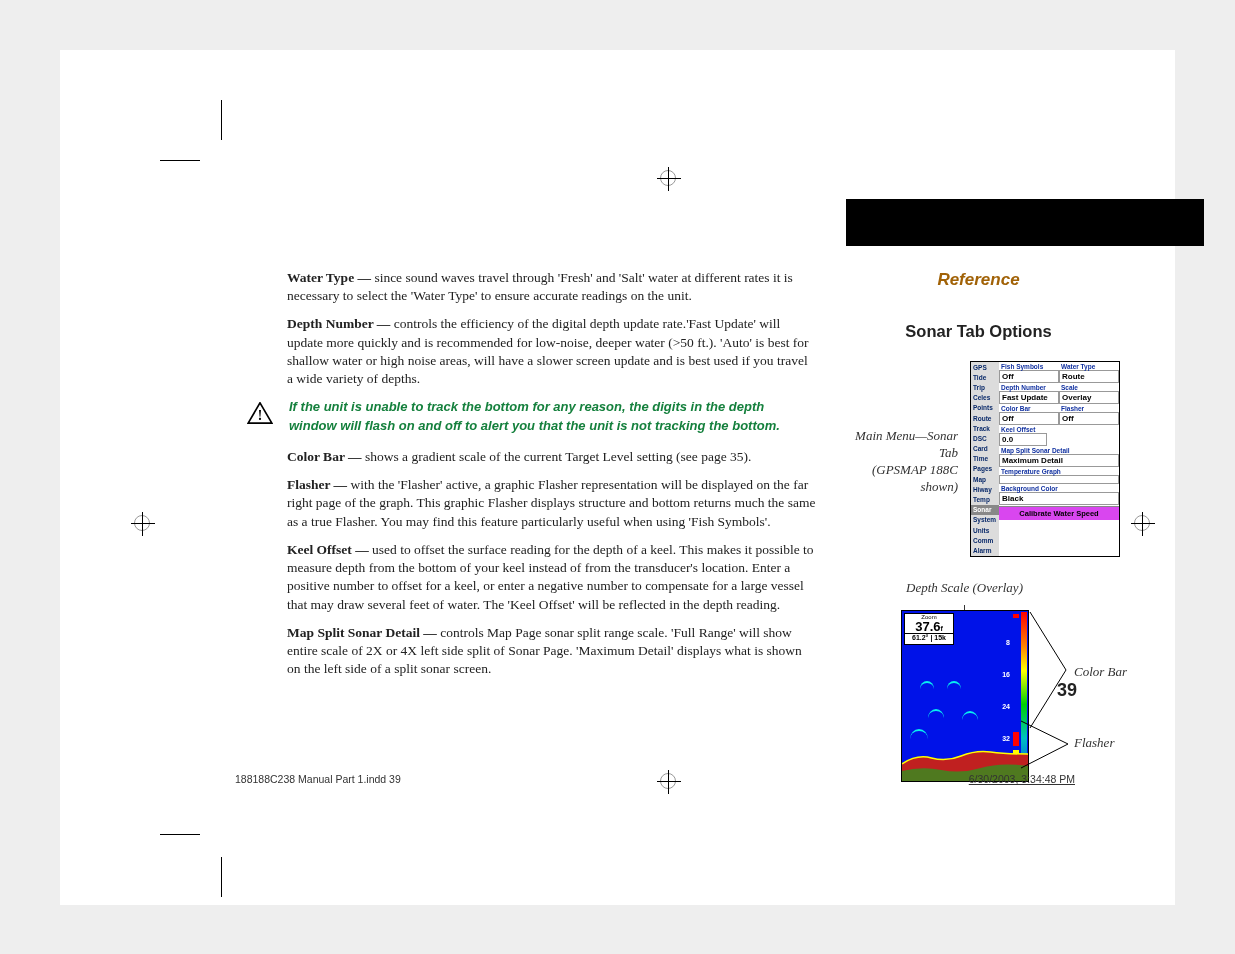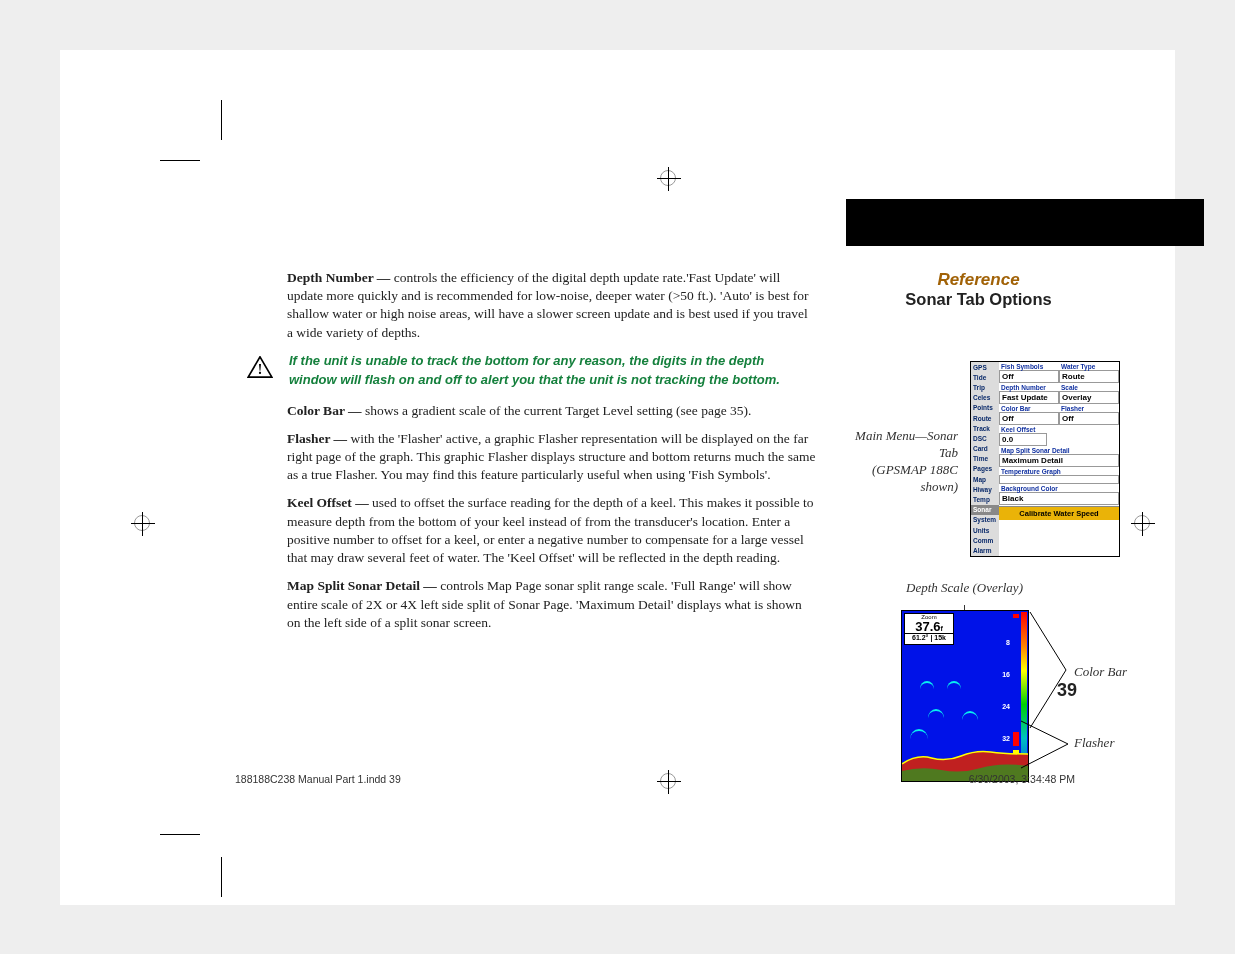--- a/index.html
+++ b/index.html
@@ -58,21 +58,21 @@
     text-align: center;
     font-family: Arial, Helvetica, sans-serif;
     font-weight: bold;
     font-style: italic;
     font-size: 17px;
     color: #a16207;
   }
   .sub-heading {
     position: absolute;
     left: 786px;
-    top: 240px;
+    top: 272px;
     width: 265px;
     text-align: center;
     font-family: Arial, Helvetica, sans-serif;
     font-weight: bold;
     font-size: 16.5px;
     color: #222;
   }
 
   
   .maincol {
@@ -144,20 +144,21 @@
     font-size: 10.5px;
     color: #333;
   }
   .footer-right {
     position: absolute;
     right: 100px;
     bottom: 120px;
     font-family: Arial, sans-serif;
     font-size: 10.5px;
     color: #333;
+    text-decoration: underline;
   }
 
   
   .menu {
     position: absolute;
     left: 910px;
     top: 311px;
     width: 150px;
     border: 1px solid #000;
     background: #fff;
@@ -194,21 +195,21 @@
   }
   .mval {
     background: #fff;
     border: 1px solid #999;
     font-weight: bold;
     padding: 1px 2px;
     font-size: 8px;
     flex: 1;
   }
   .mbutton {
-    background: #eab308;
+    background: #d946ef;
     text-align: center;
     font-weight: bold;
     padding: 2px;
     font-size: 7.5px;
     border-top: 1px solid #888;
     margin-top: 1px;
   }
 
   
   .sonar {
@@ -285,20 +286,21 @@
     </div>
   <div class="regmark reg-right">
       <div class="inner"></div>
     </div>
 
   <div class="banner"></div>
   <div class="ref-heading">Reference</div>
   <div class="sub-heading">Sonar Tab Options</div>
 
   <div class="maincol">
+    <p class="para"><span class="term">Water Type —</span><span> since sound waves travel through 'Fresh' and 'Salt' water at different rates it is necessary to select the 'Water Type' to ensure accurate readings on the unit.</span></p>
 
     <p class="para"><span class="term">Depth Number —</span><span> controls the efficiency of the digital depth update rate.'Fast Update' will update more quickly and is recommended for low-noise, deeper water (&gt;50 ft.). 'Auto' is best for shallow water or high noise areas, will have a slower screen update and is best used if you travel a wide variety of depths.</span></p>
 
     <div class="note-row">
       <div class="note-icon">
         <svg viewBox="0 0 30 26">
             <polygon points="15,1 29,25 1,25" fill="#fff" stroke="#000" stroke-width="2"></polygon>
             <text x="15" y="21" text-anchor="middle" font-size="16" font-family="Times" font-weight="bold">!</text>
           </svg>
       </div>

